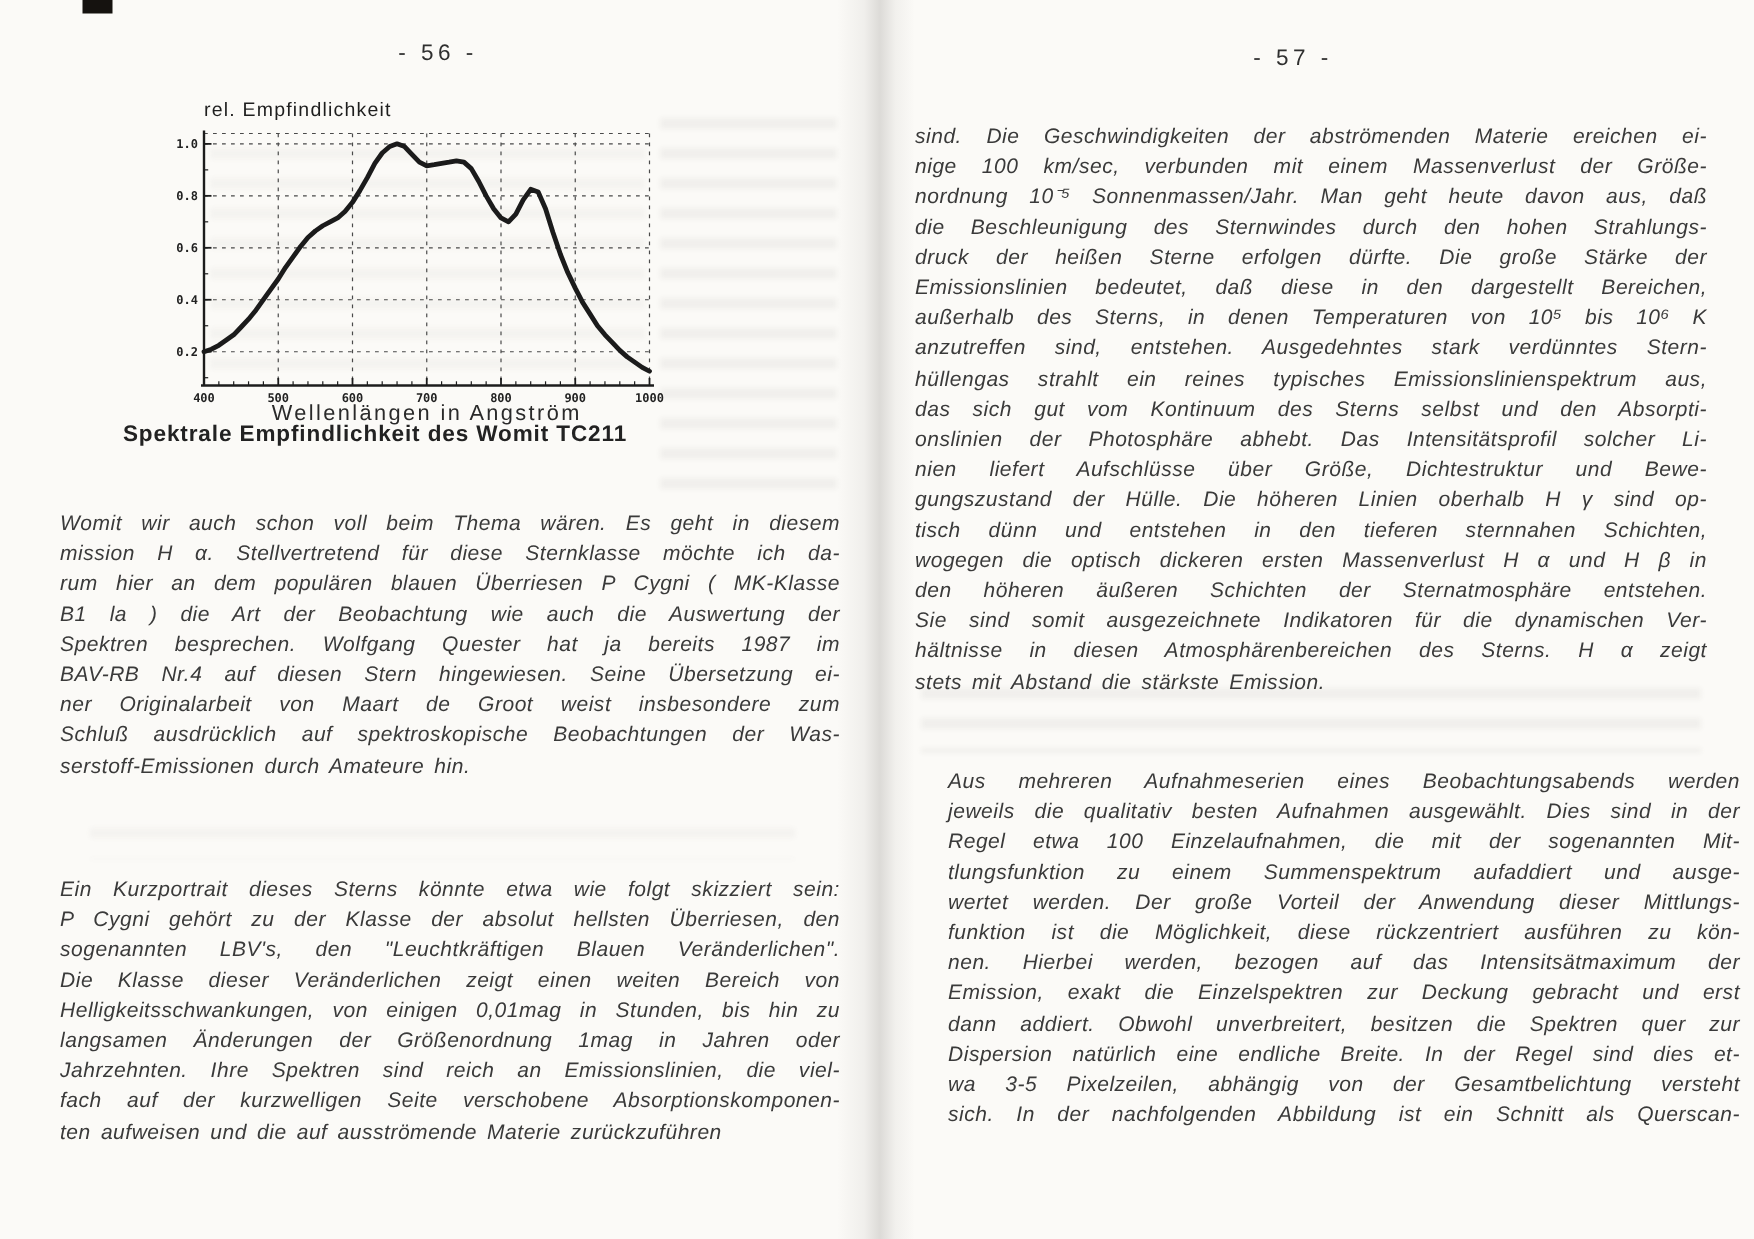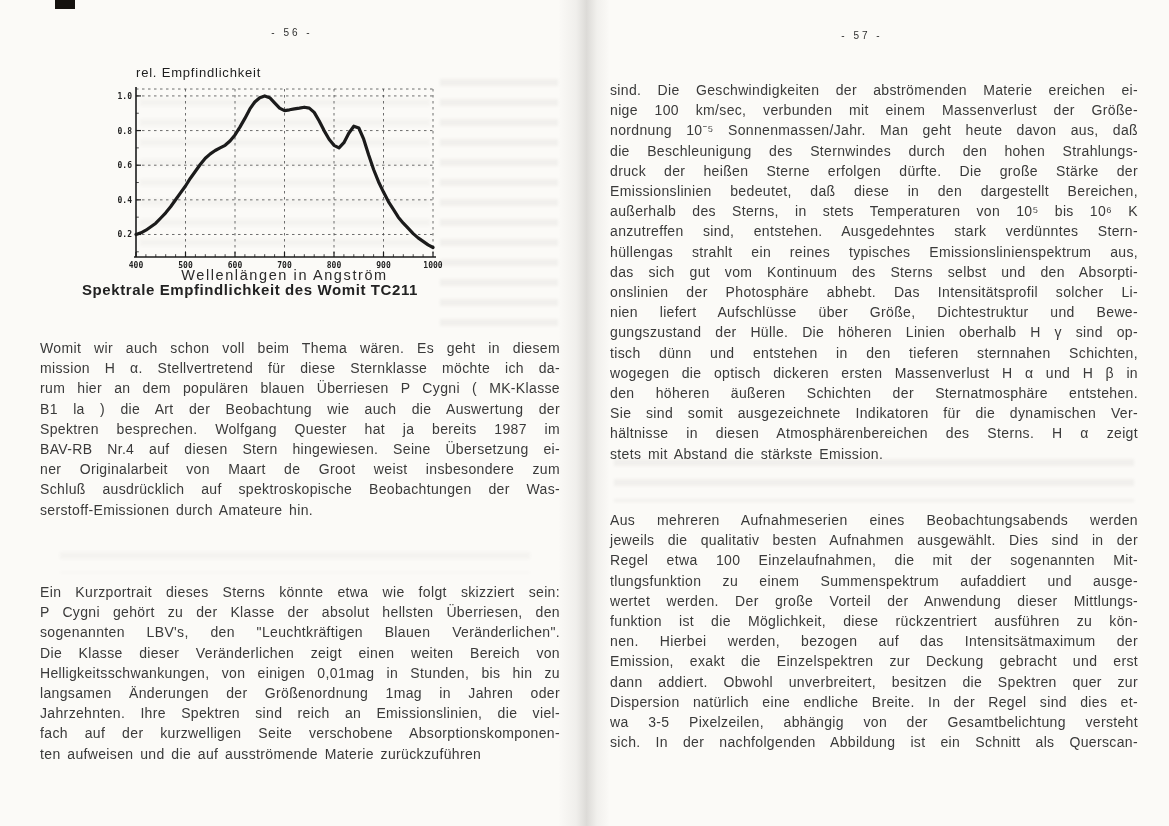--- a/index.html
+++ b/index.html
@@ -10,24 +10,24 @@
     color:#353535;
   }
   
   .corner-mark{position:absolute;left:55px;top:0;width:20px;height:9px;background:#15120f;}
   .gutter{position:absolute;left:558px;top:0;width:52px;height:826px;
     background:linear-gradient(to right,rgba(60,55,50,0) 0%,rgba(60,55,50,0.06) 35%,rgba(60,55,50,0.16) 55%,rgba(60,55,50,0.05) 75%,rgba(60,55,50,0) 100%);}
   .bleed{position:absolute;opacity:.45;filter:blur(1.6px);pointer-events:none;
     background:repeating-linear-gradient(180deg,transparent 0 7px,rgba(125,122,118,0.18) 7px 14px,transparent 14px 20px);}
   .bleed.light{opacity:.3;}
   
-  .pagenum{position:absolute;width:120px;text-align:center;font-size:10px;letter-spacing:3px;color:#2f2f2f;}
+  .pagenum{position:absolute;width:120px;text-align:center;font-size:15px;letter-spacing:3px;color:#2f2f2f;}
   
   .col{position:absolute;font-size:14px;line-height:20.2px;letter-spacing:.35px;word-spacing:2.5px;color:#3a3a3a;}
-  .tline{text-align:justify;text-align-last:justify;white-space:normal;}
+  .tline{text-align:justify;text-align-last:justify;white-space:normal;font-style:italic;}
   .tline.lastline{text-align-last:left;}
   
   .chart-wrap{position:absolute;left:108px;top:62px;width:360px;height:240px;}
   .chart-caption{position:absolute;left:40px;top:281px;width:420px;text-align:center;
     font-size:15px;font-weight:bold;letter-spacing:.6px;color:#222;}
   svg text{font-family:"Liberation Sans",sans-serif;}
   .ticklabel{font-family:"DejaVu Sans Mono",monospace;font-weight:bold;font-size:8px;fill:#222;}
   .chart-title{font-size:13px;letter-spacing:.8px;fill:#1e1e1e;}
   .chart-xlabel{font-size:14.5px;letter-spacing:1.6px;fill:#2a2a2a;}
 </style>
@@ -145,36 +145,36 @@
 
 <div class="pagenum" style="left:802px;top:30px;text-align:center;">- 57 -</div>
 
 <div class="col" style="left:610px;top:80px;width:528px;">
     <div class="tline">sind. Die Geschwindigkeiten der abströmenden Materie ereichen ei-</div>
     <div class="tline">nige 100 km/sec, verbunden mit einem Massenverlust der Größe-</div>
     <div class="tline">nordnung 10⁻⁵ Sonnenmassen/Jahr. Man geht heute davon aus, daß</div>
     <div class="tline">die Beschleunigung des Sternwindes durch den hohen Strahlungs-</div>
     <div class="tline">druck der heißen Sterne erfolgen dürfte. Die große Stärke der</div>
     <div class="tline">Emissionslinien bedeutet, daß diese in den dargestellt Bereichen,</div>
-    <div class="tline">außerhalb des Sterns, in stets Temperaturen von 10⁵ bis 10⁶ K</div>
+    <div class="tline">außerhalb des Sterns, in denen Temperaturen von 10⁵ bis 10⁶ K</div>
     <div class="tline">anzutreffen sind, entstehen. Ausgedehntes stark verdünntes Stern-</div>
     <div class="tline">hüllengas strahlt ein reines typisches Emissionslinienspektrum aus,</div>
     <div class="tline">das sich gut vom Kontinuum des Sterns selbst und den Absorpti-</div>
     <div class="tline">onslinien der Photosphäre abhebt. Das Intensitätsprofil solcher Li-</div>
     <div class="tline">nien liefert Aufschlüsse über Größe, Dichtestruktur und Bewe-</div>
     <div class="tline">gungszustand der Hülle. Die höheren Linien oberhalb H γ sind op-</div>
     <div class="tline">tisch dünn und entstehen in den tieferen sternnahen Schichten,</div>
     <div class="tline">wogegen die optisch dickeren ersten Massenverlust H α und H β in</div>
     <div class="tline">den höheren äußeren Schichten der Sternatmosphäre entstehen.</div>
     <div class="tline">Sie sind somit ausgezeichnete Indikatoren für die dynamischen Ver-</div>
     <div class="tline">hältnisse in diesen Atmosphärenbereichen des Sterns. H α zeigt</div>
     <div class="tline lastline">stets mit Abstand die stärkste Emission.</div>
   </div>
 
-<div class="col" style="left:610px;top:510px;width:528px;">
+<div class="col" style="left:632px;top:510px;width:528px;">
     <div class="tline">Aus mehreren Aufnahmeserien eines Beobachtungsabends werden</div>
     <div class="tline">jeweils die qualitativ besten Aufnahmen ausgewählt. Dies sind in der</div>
     <div class="tline">Regel etwa 100 Einzelaufnahmen, die mit der sogenannten Mit-</div>
     <div class="tline">tlungsfunktion zu einem Summenspektrum aufaddiert und ausge-</div>
     <div class="tline">wertet werden. Der große Vorteil der Anwendung dieser Mittlungs-</div>
     <div class="tline">funktion ist die Möglichkeit, diese rückzentriert ausführen zu kön-</div>
     <div class="tline">nen. Hierbei werden, bezogen auf das Intensitsätmaximum der</div>
     <div class="tline">Emission, exakt die Einzelspektren zur Deckung gebracht und erst</div>
     <div class="tline">dann addiert. Obwohl unverbreitert, besitzen die Spektren quer zur</div>
     <div class="tline">Dispersion natürlich eine endliche Breite. In der Regel sind dies et-</div>

